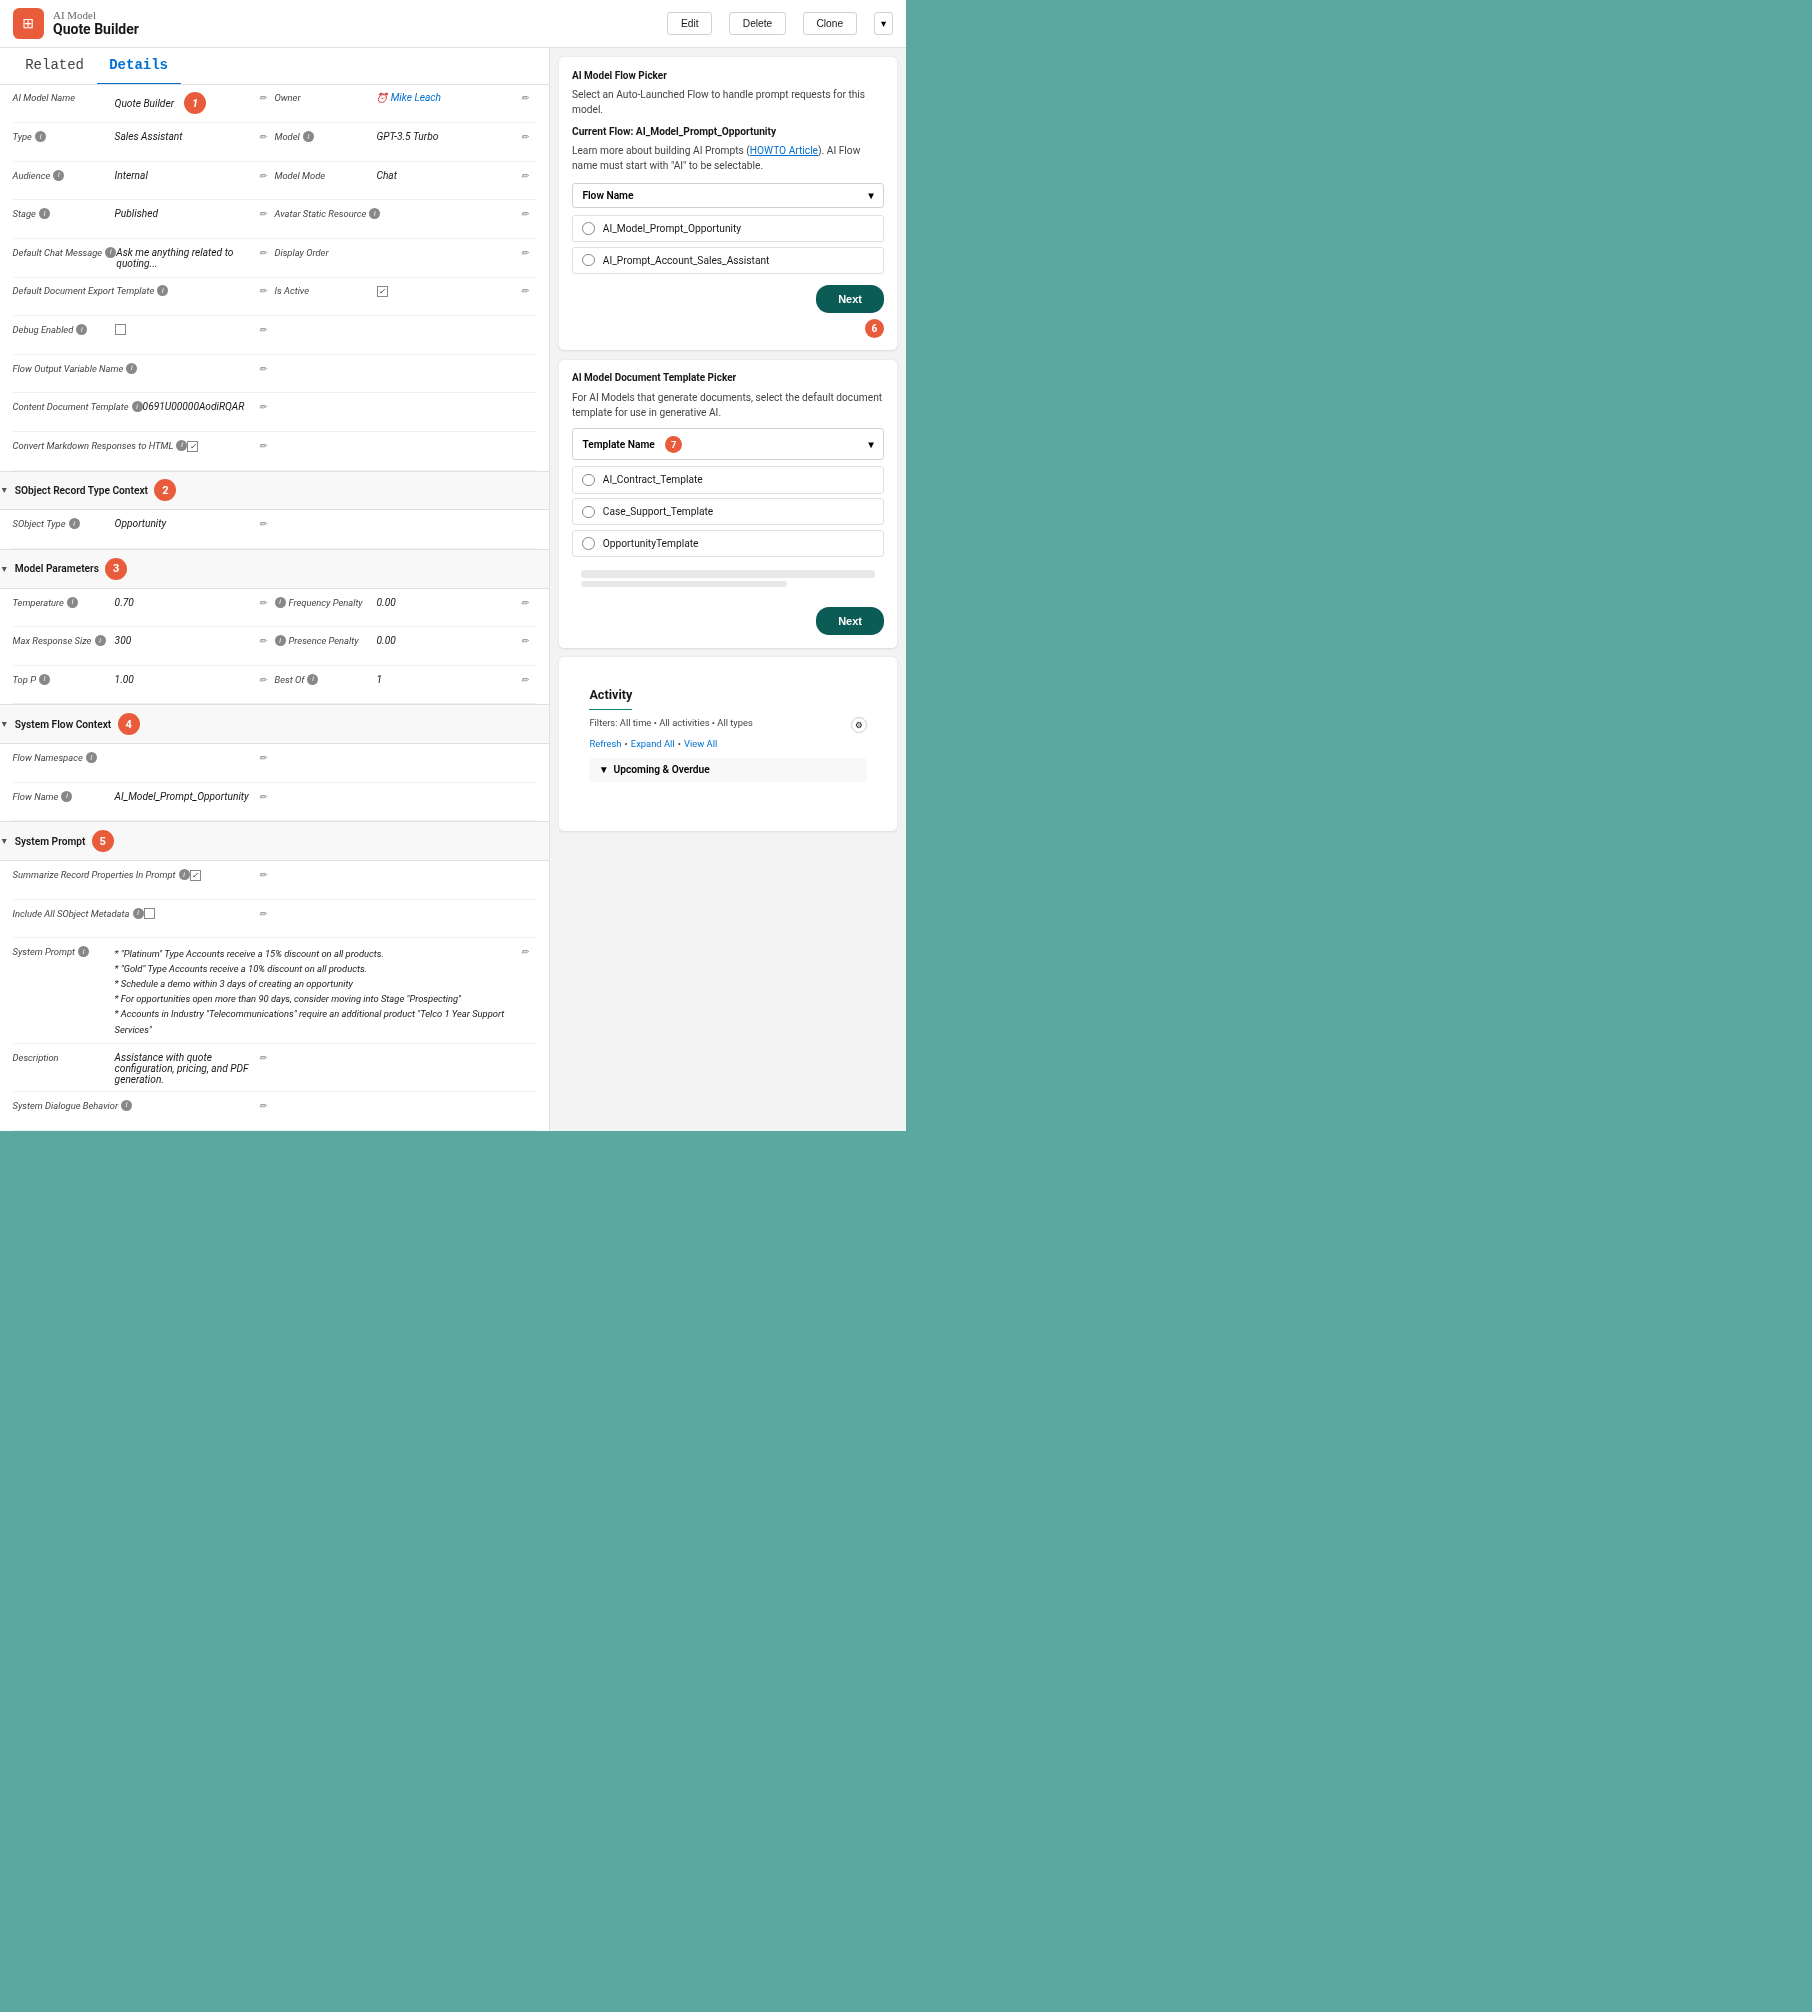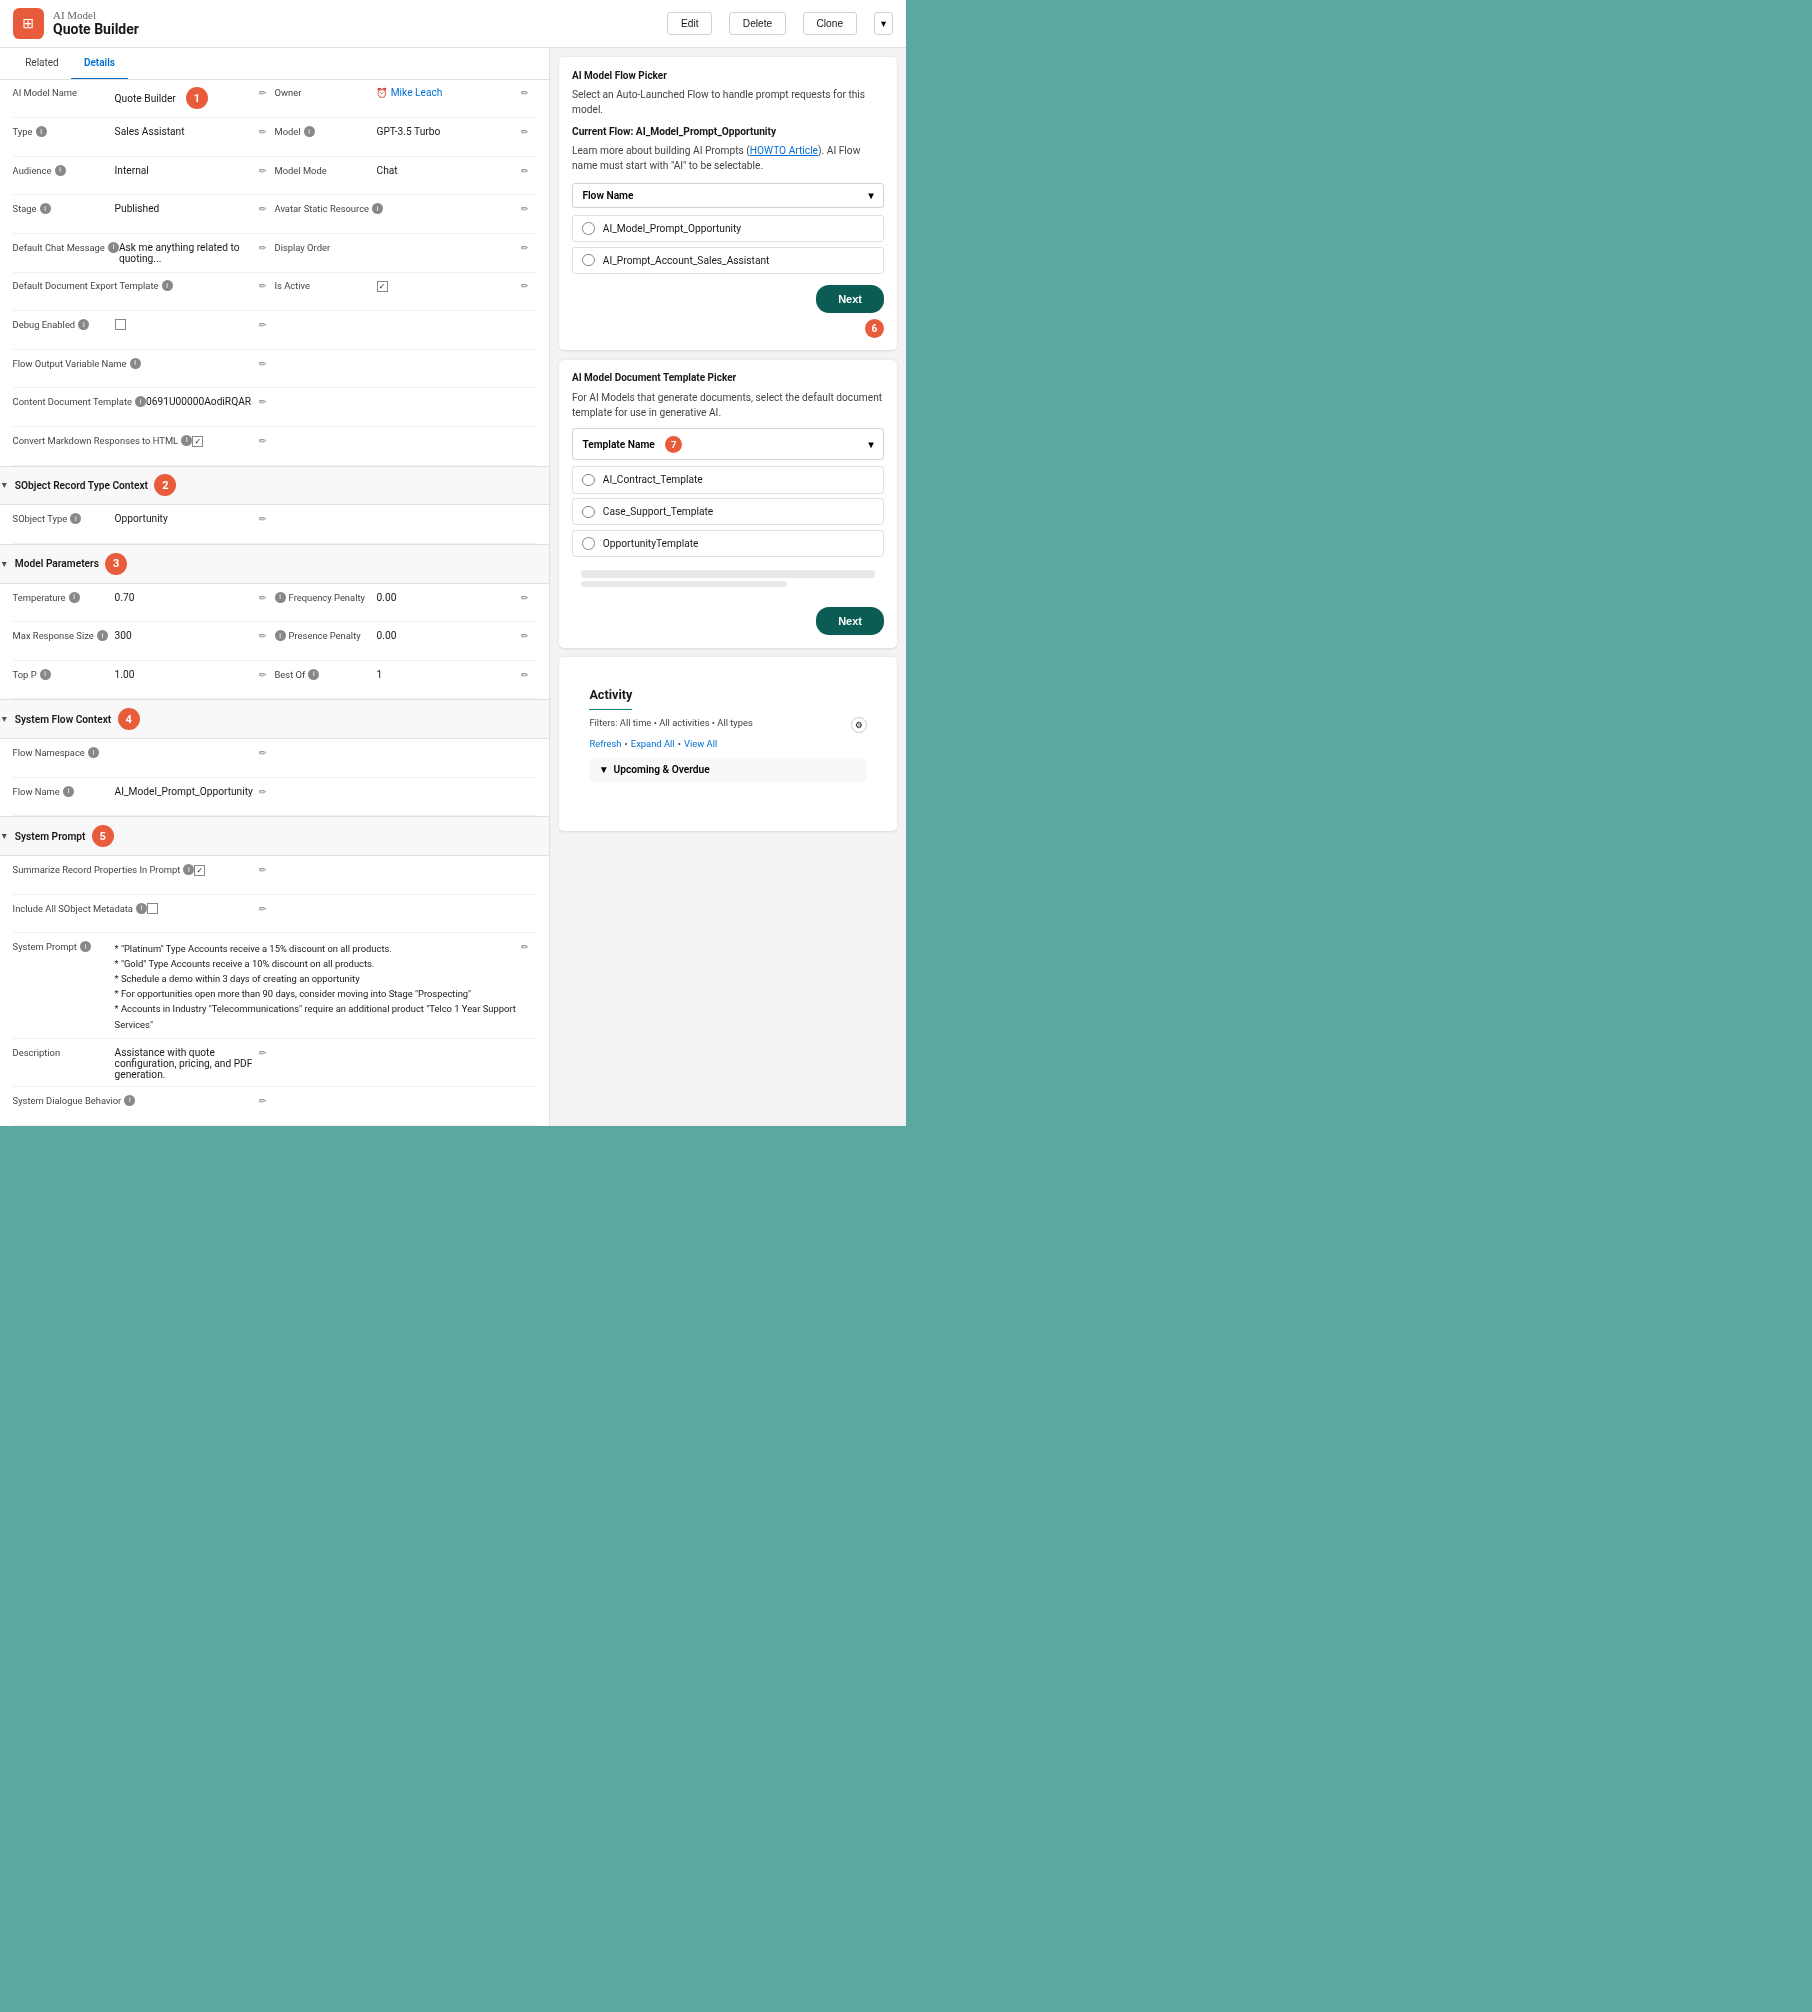--- a/index.html
+++ b/index.html
@@ -70,37 +70,39 @@
 
     .tabs-bar {
       display: flex;
       border-bottom: 0.8px solid #e0e0e0;
       padding: 0 12.6px;
       background: white;
     }
     .tab {
       padding: 9.4px 12.6px;
       cursor: pointer;
-      font-size: 10px;
+      font-size: 14px;
       color: #444;
       border-bottom: 1.6px solid transparent;
+      font-family: Liberation Mono, monospace;
     }
     .tab.active {
       border-bottom: 1.6px solid #0070d2;
       color: #0070d2;
       font-weight: 600;
     }
 
     .form-area { padding: 0 12.6px; }
 
     .field-row {
       display: flex;
       border-bottom: 0.8px solid #f0f0f0;
       padding: 6.3px 0;
       align-items: flex-start;
+      font-style: italic;
     }
     .field-col {
       flex: 1;
       display: flex;
       align-items: flex-start;
       min-height: 25px;
     }
     .field-label {
       font-size: 9.4px;
       color: #444;

